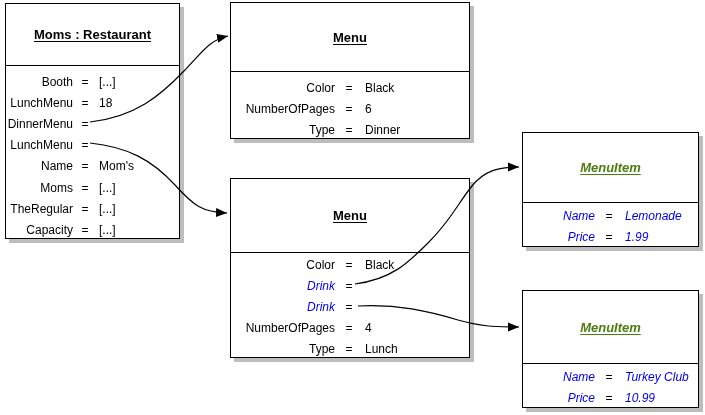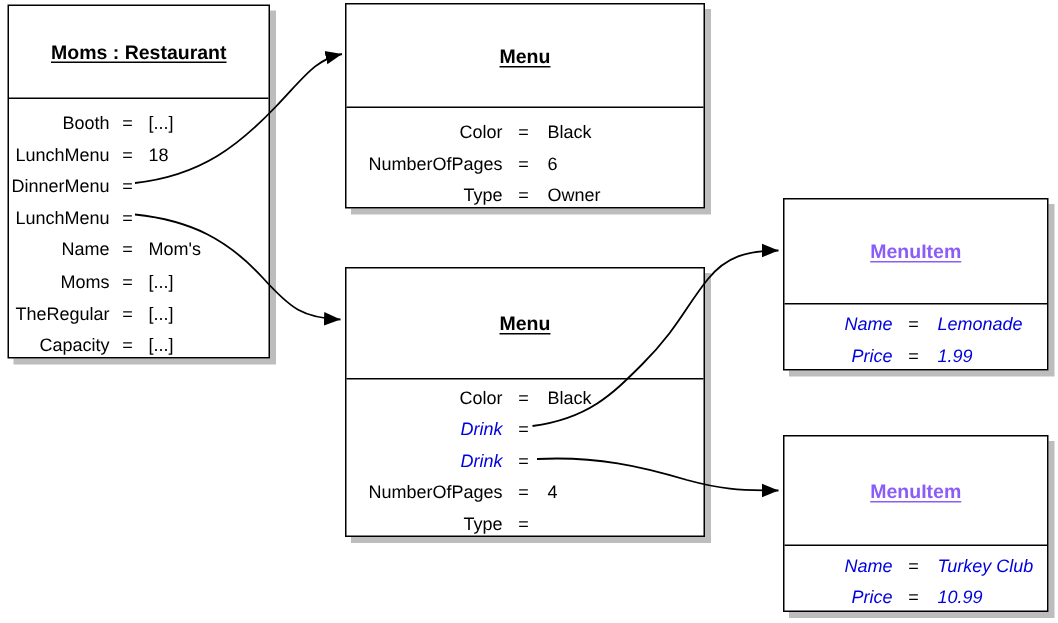--- a/index.html
+++ b/index.html
@@ -18,21 +18,21 @@
     border-bottom:1px solid #000000; box-sizing:border-box;
     font-weight:bold; text-decoration:underline; text-underline-offset:2px;
     font-size:13px; color:#000000;
   }
   .row { display:grid; align-items:center; font-size:12px; color:#000000; }
   .row .an { text-align:right; white-space:nowrap; }
   .row .eq { text-align:center; }
   .row .av { text-align:left; padding-left:2px; white-space:nowrap; }
 
   .blue { color:#0000dd; font-style:italic; }
-  .title.blue-title { color:#8b5cf6; }
+  .title.blue-title { color:#4d7c0f; font-style:italic; }
 
   
   #box-restaurant { left:5px; top:3px; width:175px; height:236px; }
   #box-restaurant .title { height:62px; }
   #box-restaurant .rows { padding-top:5px; }
   #box-restaurant .row { grid-template-columns:67px 24px 1fr; height:21.2px; }
 
   
   #box-dinner-menu { left:230px; top:2px; width:240px; height:137px; }
   #box-dinner-menu .title { height:69px; }
@@ -120,21 +120,21 @@
         <span class="av">Black</span>
       </div>
       <div class="row">
         <span class="an">NumberOfPages</span>
         <span class="eq">=</span>
         <span class="av">6</span>
       </div>
       <div class="row">
         <span class="an">Type</span>
         <span class="eq">=</span>
-        <span class="av">Owner</span>
+        <span class="av">Dinner</span>
       </div>
     </div>
   </div>
 
   <div class="obj" id="box-lunch-menu">
     <div class="title">Menu</div>
     <div class="rows">
       <div class="row">
         <span class="an">Color</span>
         <span class="eq">=</span>
@@ -151,20 +151,21 @@
         <span class="av"></span>
       </div>
       <div class="row">
         <span class="an">NumberOfPages</span>
         <span class="eq">=</span>
         <span class="av">4</span>
       </div>
       <div class="row">
         <span class="an">Type</span>
         <span class="eq">=</span>
+        <span class="av">Lunch</span>
       </div>
     </div>
   </div>
 
   <div class="obj" id="box-item-lemonade">
     <div class="title blue-title">MenuItem</div>
     <div class="rows">
       <div class="row">
         <span class="an blue">Name</span>
         <span class="eq">=</span>

